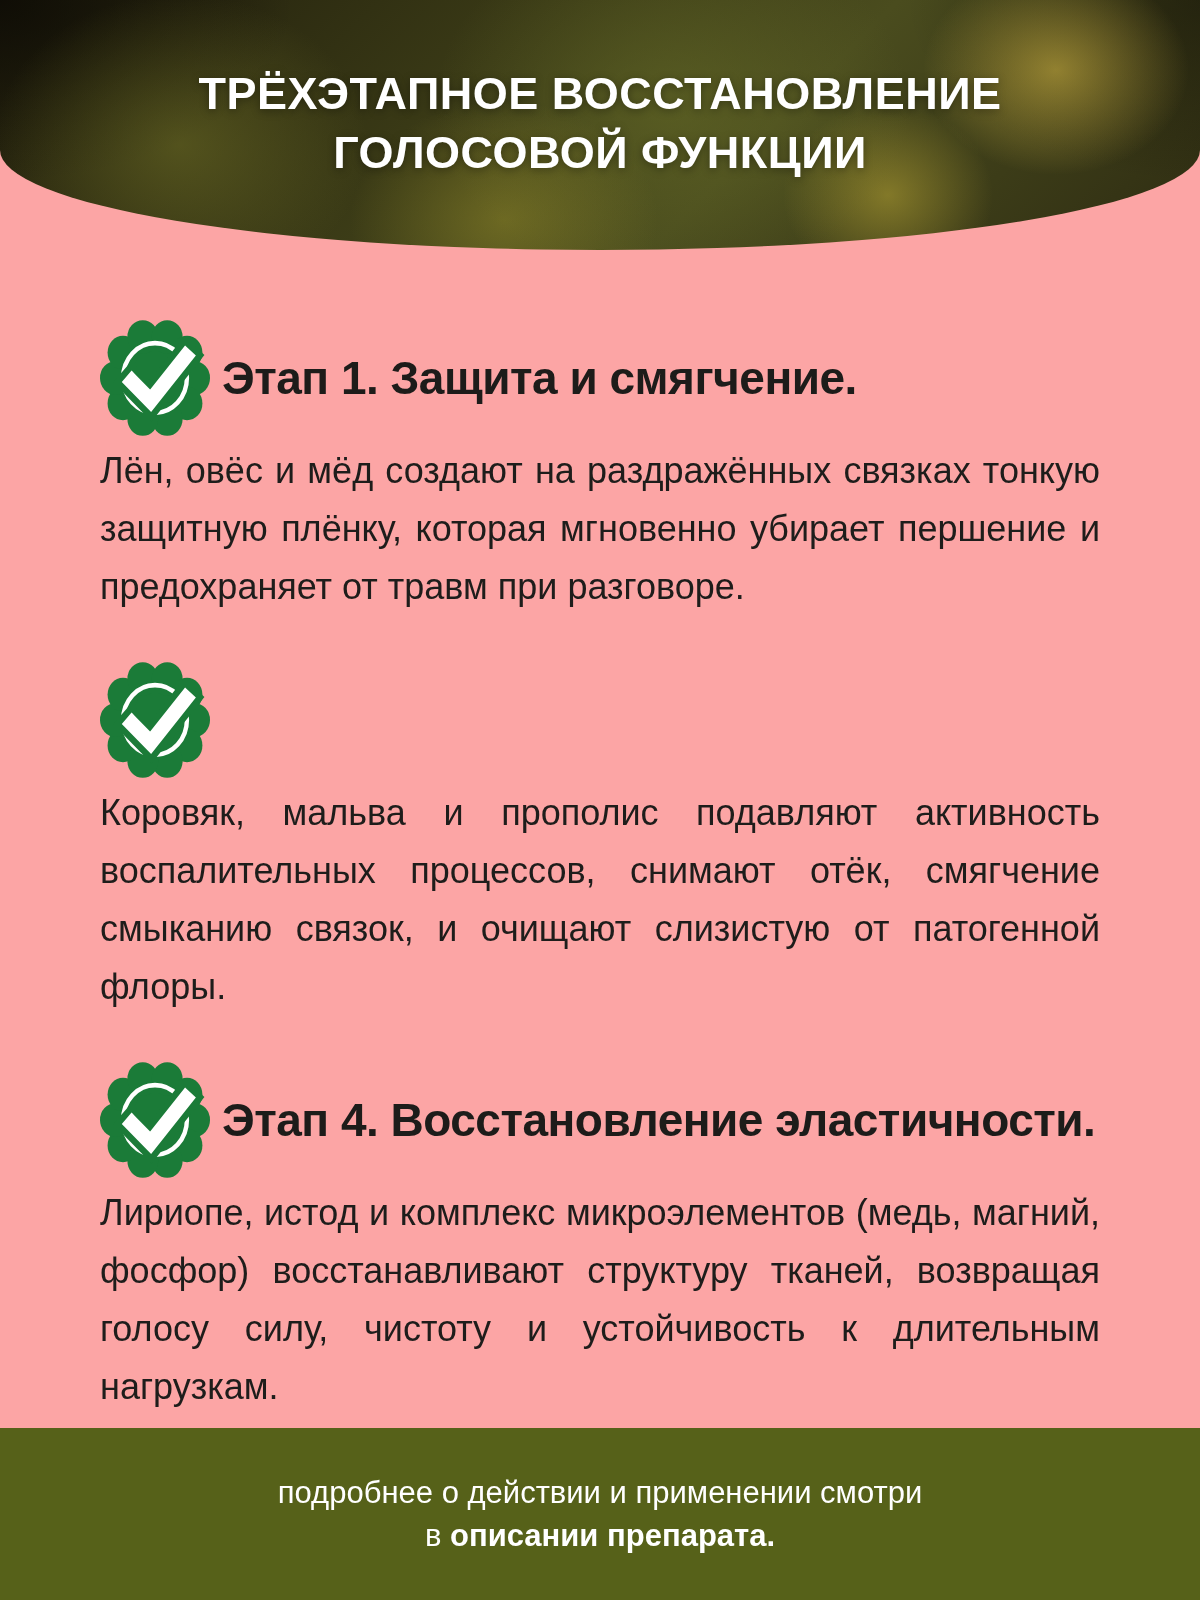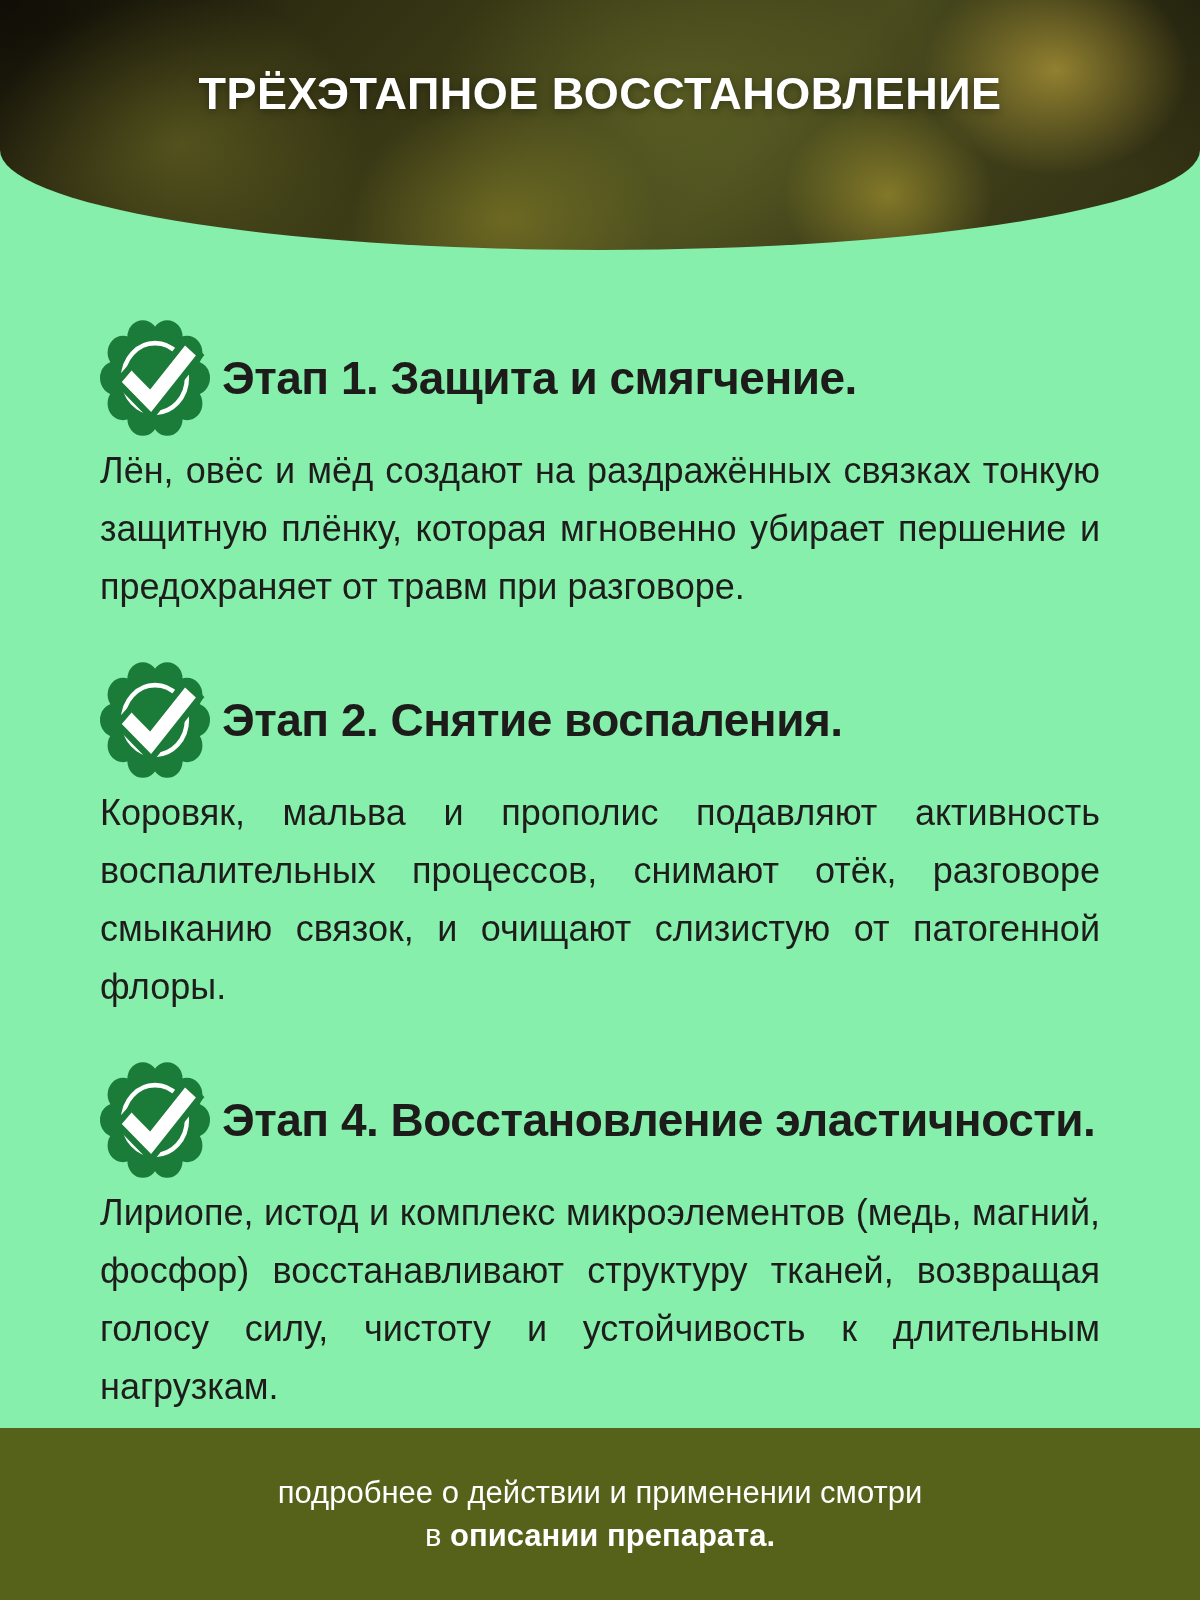--- a/index.html
+++ b/index.html
@@ -1,19 +1,19 @@
 <!DOCTYPE html>
 <html lang="ru"><head>
 <meta charset="utf-8">
 <style>
   html,body{margin:0;padding:0;}
   .page{
     position:relative;
     width:1200px;height:1600px;
-    background:#86efac;
+    background:#fca5a5;
     overflow:hidden;
     font-family:"Liberation Sans", sans-serif;
   }
   
   .header{
     position:relative;
     width:1200px;height:250px;
     border-bottom-left-radius:50% 100px;
     border-bottom-right-radius:50% 100px;
     background:
@@ -70,20 +70,21 @@
   .footer-bold{font-weight:bold;text-align:center;}
 </style>
 </head>
 <body>
 
 <div class="page">
 
   <div class="header">
     <h1 class="header-title">
       <span>ТРЁХЭТАПНОЕ ВОССТАНОВЛЕНИЕ</span><br>
+      <span>ГОЛОСОВОЙ ФУНКЦИИ</span>
     </h1>
   </div>
 
   <div class="content">
 
     <div class="section">
       <div class="section-head">
         <svg class="badge" viewBox="0 0 100 100" preserveAspectRatio="none">
           <g fill="#1b7b38">
             <circle cx="50" cy="50" r="40"></circle>
@@ -120,23 +121,22 @@
               <circle cx="14" cy="50" r="14"></circle>
             <circle cx="20.9" cy="28.8" r="14"></circle>
               <circle cx="38.9" cy="15.8" r="14"></circle>
             <circle cx="61.1" cy="15.8" r="14"></circle>
               <circle cx="79.1" cy="28.8" r="14"></circle>
           </g>
           <circle cx="50" cy="50" r="29" fill="none" stroke="#ffffff" stroke-width="4"></circle>
           <path d="M29 53 L46 69 L78 32" fill="none" stroke="#1b7b38" stroke-width="24" stroke-linecap="square"></path>
           <path d="M29 53 L46 69 L78 32" fill="none" stroke="#ffffff" stroke-width="13" stroke-linecap="square"></path>
         </svg>
-        <h2 class="section-heading">Этап 2. Снятие воспаления.</h2>
       </div>
-      <p class="body-text">Коровяк, мальва и прополис подавляют активность воспалительных процессов, снимают отёк, разговоре смыканию связок, и очищают слизистую от патогенной флоры.</p>
+      <p class="body-text">Коровяк, мальва и прополис подавляют активность воспалительных процессов, снимают отёк, смягчение смыканию связок, и очищают слизистую от патогенной флоры.</p>
     </div>
 
     <div class="section">
       <div class="section-head">
         <svg class="badge" viewBox="0 0 100 100" preserveAspectRatio="none">
           <g fill="#1b7b38">
             <circle cx="50" cy="50" r="40"></circle>
             <circle cx="86" cy="50" r="14"></circle>
               <circle cx="79.1" cy="71.2" r="14"></circle>
             <circle cx="61.1" cy="84.2" r="14"></circle>

